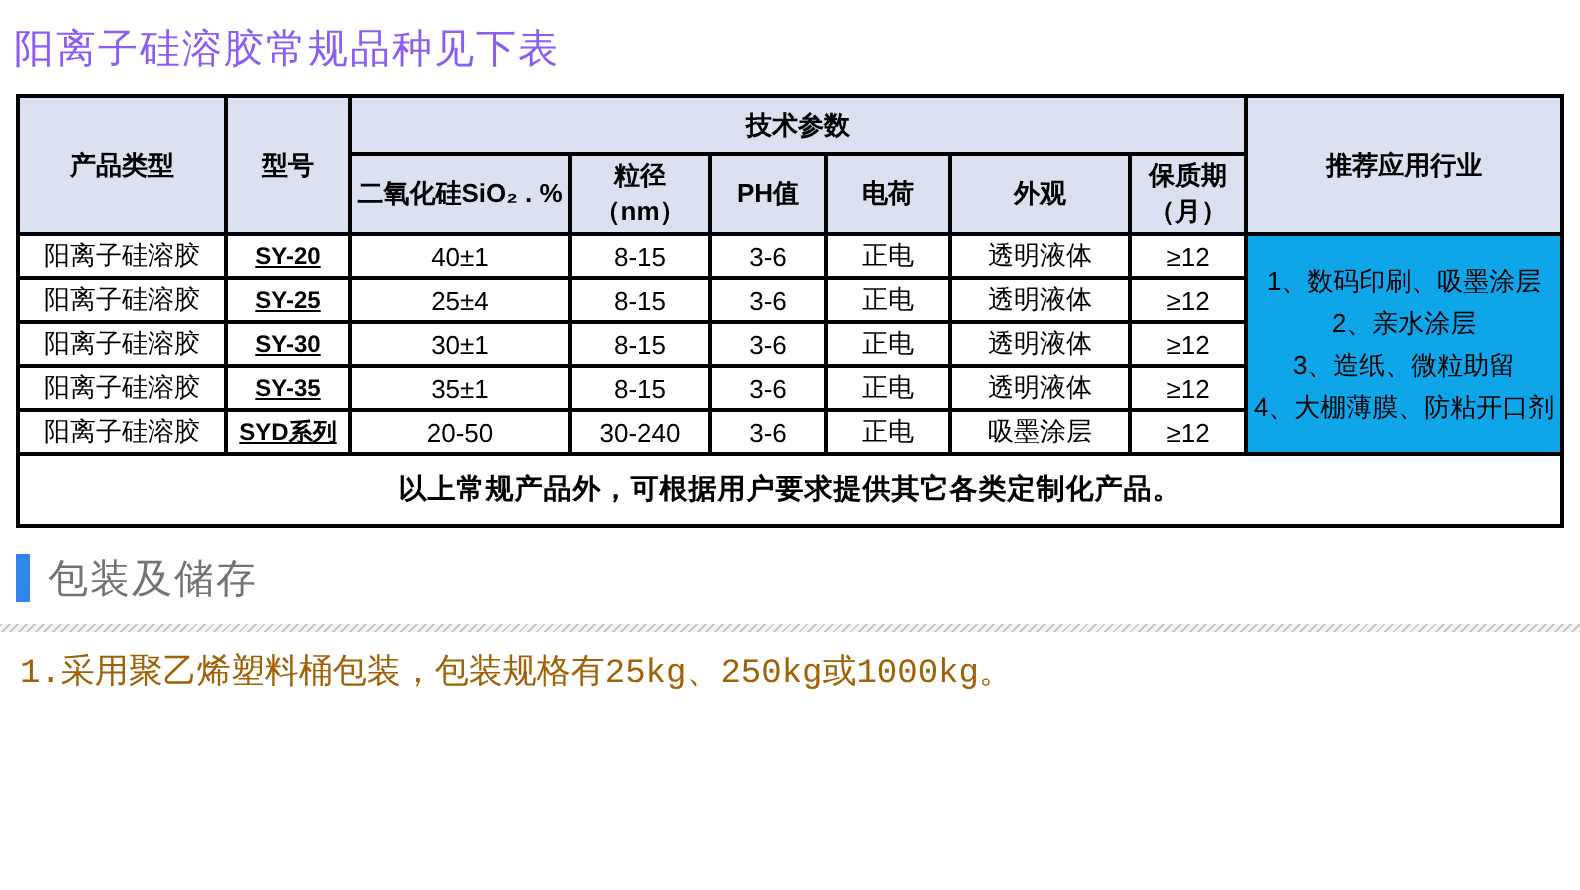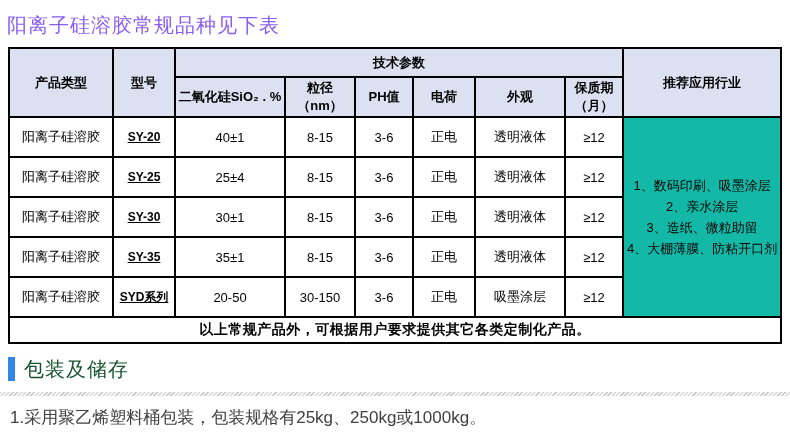--- a/index.html
+++ b/index.html
@@ -33,30 +33,30 @@
     vertical-align: middle;
     padding: 1px 2px;
     overflow: hidden;
   }
   table.spec thead th {
     background: #dbe1f1;
     font-weight: bold;
   }
   tr.hrow1 { height: 29px; }
   tr.hrow2 { height: 38px; }
-  tr.drow  { height: 40px; }
-  tr.nrow  { height: 26px; }
+  tr.drow  { height: 22px; }
+  tr.nrow  { height: 36px; }
   td.model { font-weight: bold; font-size: 12px; text-decoration: underline; }
   td.apps-cell {
     text-align: left;
     vertical-align: middle;
     padding: 2px 2px 2px 3px;
     line-height: 21px;
     font-size: 13px;
-    background: #14b8a6;
+    background: #0ea5e9;
   }
   td.note-cell {
     font-weight: bold;
     font-size: 14px;
     letter-spacing: 0.5px;
   }
   .section-header {
     display: flex;
     align-items: center;
     margin: 12px 0 0 8px;
@@ -64,33 +64,33 @@
   }
   .section-bar {
     width: 7px; height: 24px;
     background: #2f86e8;
     margin-right: 9px;
     flex: 0 0 auto;
   }
   .section-title {
     font-family: "Liberation Serif", "DejaVu Serif", serif;
     font-size: 20px;
-    color: #14532d;
+    color: #737373;
     letter-spacing: 1px;
   }
   .divider {
     width: 790px; height: 4px;
     background: repeating-linear-gradient(135deg, #c9c9c9 0 1px, #f4f4f4 1px 3px);
   }
   .divider.top { margin-top: 10px; }
   .storage p {
-    font-family: Liberation Sans, sans-serif;
+    font-family: Liberation Mono, monospace;
     font-size: 17px;
     line-height: 21px;
-    color: #404040;
+    color: #a16207;
     margin: 11px 1px 0 10px;
     white-space: nowrap;
   }
 </style>
 </head>
 <body>
 
 <div class="page-title">阳离子硅溶胶常规品种见下表</div>
 
 <table class="spec">
@@ -165,21 +165,21 @@
       <td>8-15</td>
       <td>3-6</td>
       <td>正电</td>
       <td>透明液体</td>
       <td>≥12</td>
     </tr>
     <tr class="drow">
       <td>阳离子硅溶胶</td>
       <td class="model">SYD系列</td>
       <td>20-50</td>
-      <td>30-150</td>
+      <td>30-240</td>
       <td>3-6</td>
       <td>正电</td>
       <td>吸墨涂层</td>
       <td>≥12</td>
     </tr>
     <tr class="nrow">
       <td class="note-cell" colspan="9">以上常规产品外，可根据用户要求提供其它各类定制化产品。</td>
     </tr>
   </tbody>
 </table>

